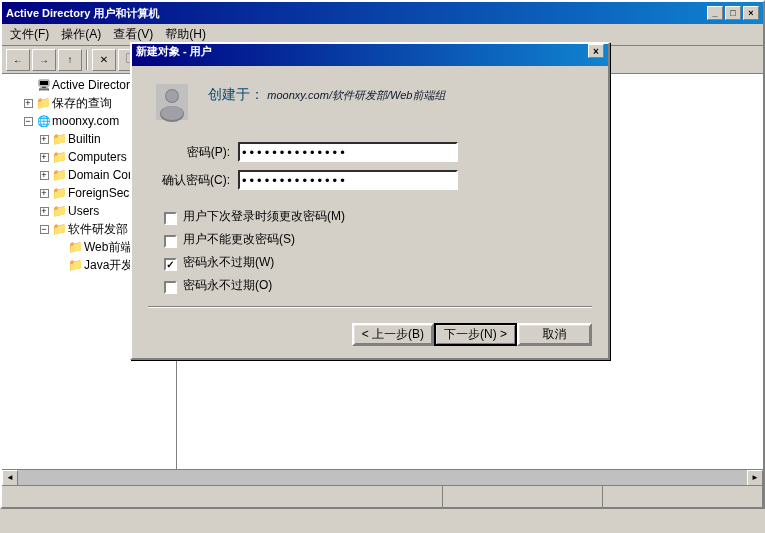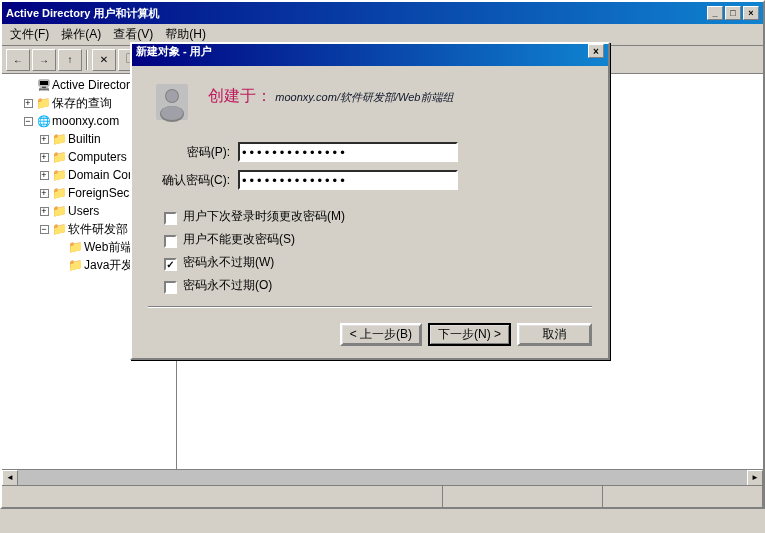--- a/index.html
+++ b/index.html
@@ -286,22 +286,22 @@
       width: 40px;
       height: 40px;
     }
     .dialog-info {
       display: flex;
       flex-direction: column;
       justify-content: center;
       padding-top: 8px;
     }
     .created-at-label {
-      font-size: 16px;
-      color: #be185d;
+      font-size: 14px;
+      color: #0c4a6e;
     }
     .created-at-value {
       font-size: 11px;
       color: #0f172a;
       font-style: italic;
     }
 
     
     .form-row {
       display: flex;
@@ -363,21 +363,20 @@
       height: 1px;
       background: #808080;
       margin: 12px 0;
       box-shadow: 0 1px 0 #fff;
     }
 
     
     .dialog-buttons {
       display: flex;
       justify-content: flex-end;
-      gap: 6px;
       margin-top: 16px;
     }
     .win-btn {
       min-width: 75px;
       height: 23px;
       background: #d4d0c8;
       border: 2px solid;
       border-color: #fff #808080 #808080 #fff;
       box-shadow: inset 1px 1px 0 #dfdfdf, inset -1px -1px 0 #808080;
       display: flex;

